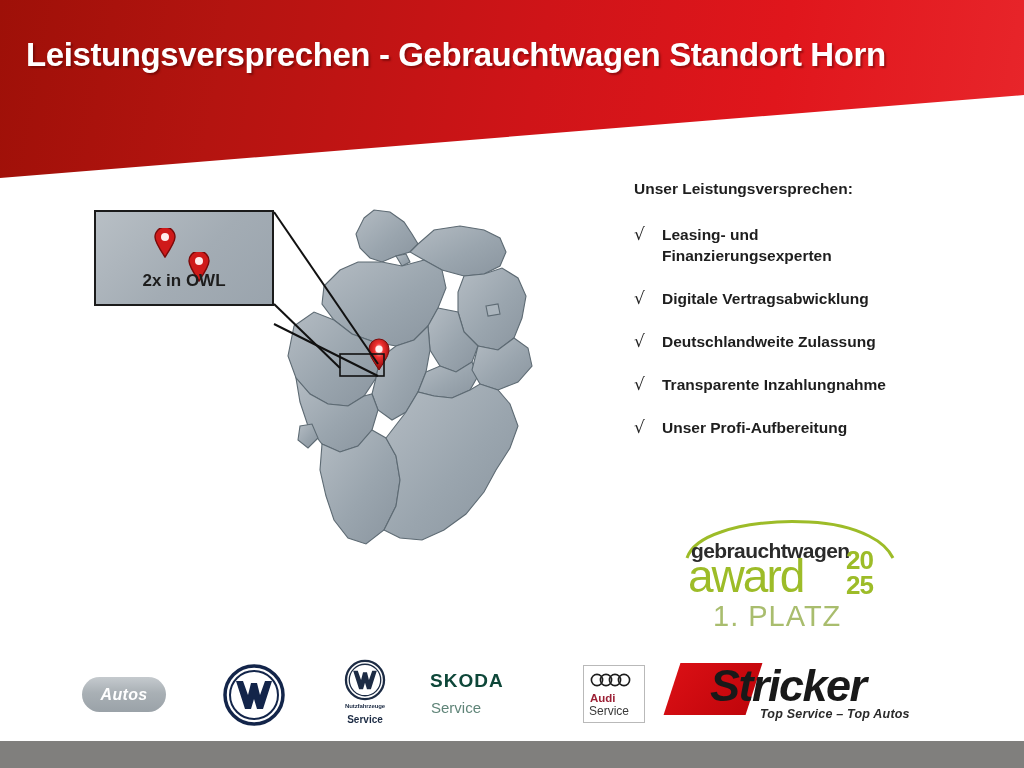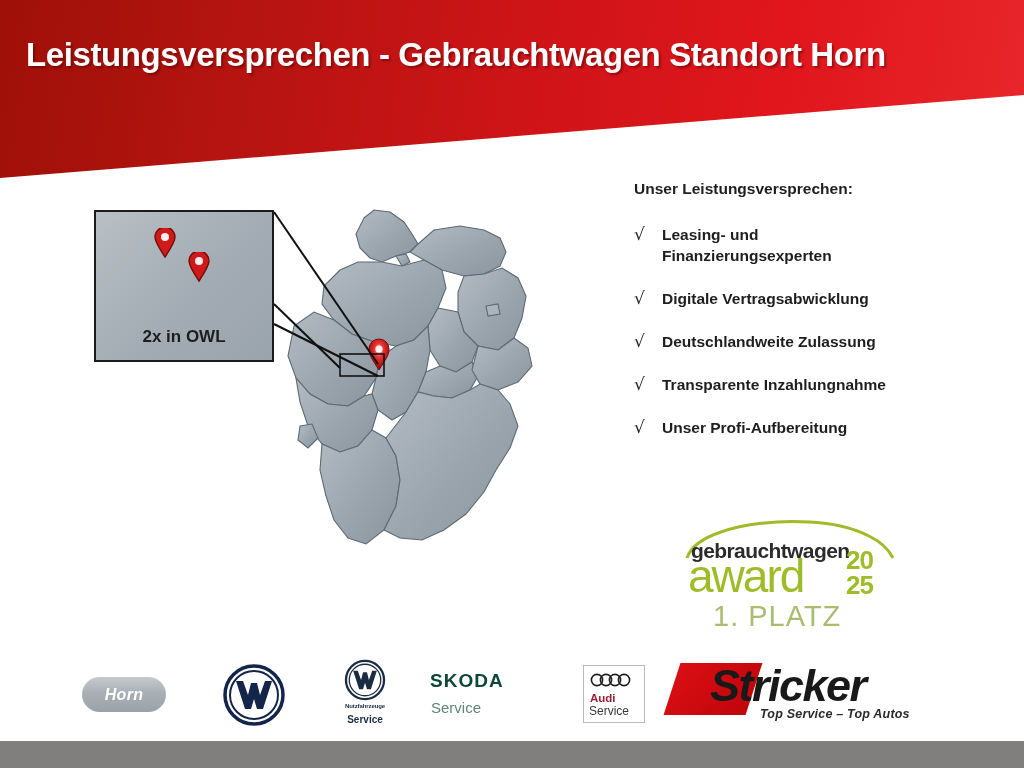--- a/index.html
+++ b/index.html
@@ -60,21 +60,21 @@
   }
   #germany-map-svg { position: absolute; left: 200px; top: 4px; }
   #callout-lines-svg { position: absolute; left: 0; top: 0; }
 
   
   #owl-inset {
     position: absolute;
     left: 16px;
     top: 14px;
     width: 180px;
-    height: 152px;
+    height: 96px;
     background: linear-gradient(135deg, #b8bfc5 0%, #a3acb4 55%, #9aa4ad 100%);
     border: 2.5px solid #1b1b1b;
     box-sizing: border-box;
   }
   #owl-inset-label {
     position: absolute;
     left: 0;
     bottom: 13px;
     width: 100%;
     text-align: center;
@@ -397,21 +397,21 @@
   <div id="award-word">award</div>
   <div id="award-y1">20</div>
   <div id="award-y2">25</div>
   <div id="award-platz">1. PLATZ</div>
 </div>
 
 <div id="logo-strip">
 
   <div class="logo-slot" id="logo-horn">
     <div id="horn-pill">
-      <span id="horn-pill-label">Horn</span>
+      <span id="horn-pill-label">Autos</span>
     </div>
   </div>
 
   <div class="logo-slot" id="logo-vw">
     <svg width="64" height="64" viewBox="0 0 64 64" style="position:absolute;left:0;top:8px">
       <circle cx="32" cy="32" r="29" fill="none" stroke="#13254a" stroke-width="3.5"></circle>
       <circle cx="32" cy="32" r="24" fill="none" stroke="#13254a" stroke-width="2"></circle>
       <path d="M14 18 L21 18 L26 32 L29 20 L35 20 L38 32 L43 18 L50 18 L41 46 L35 46 L32 36 L29 46 L23 46 Z" fill="#13254a"></path>
     </svg>
   </div>

